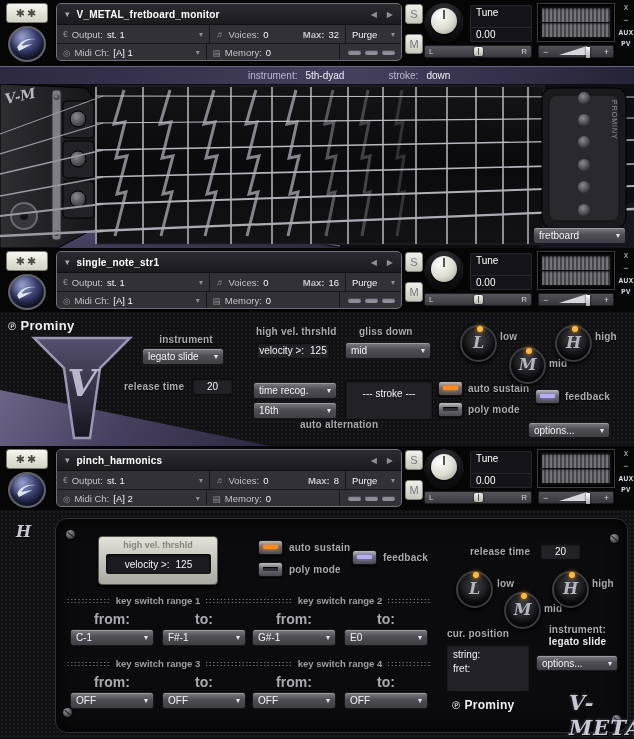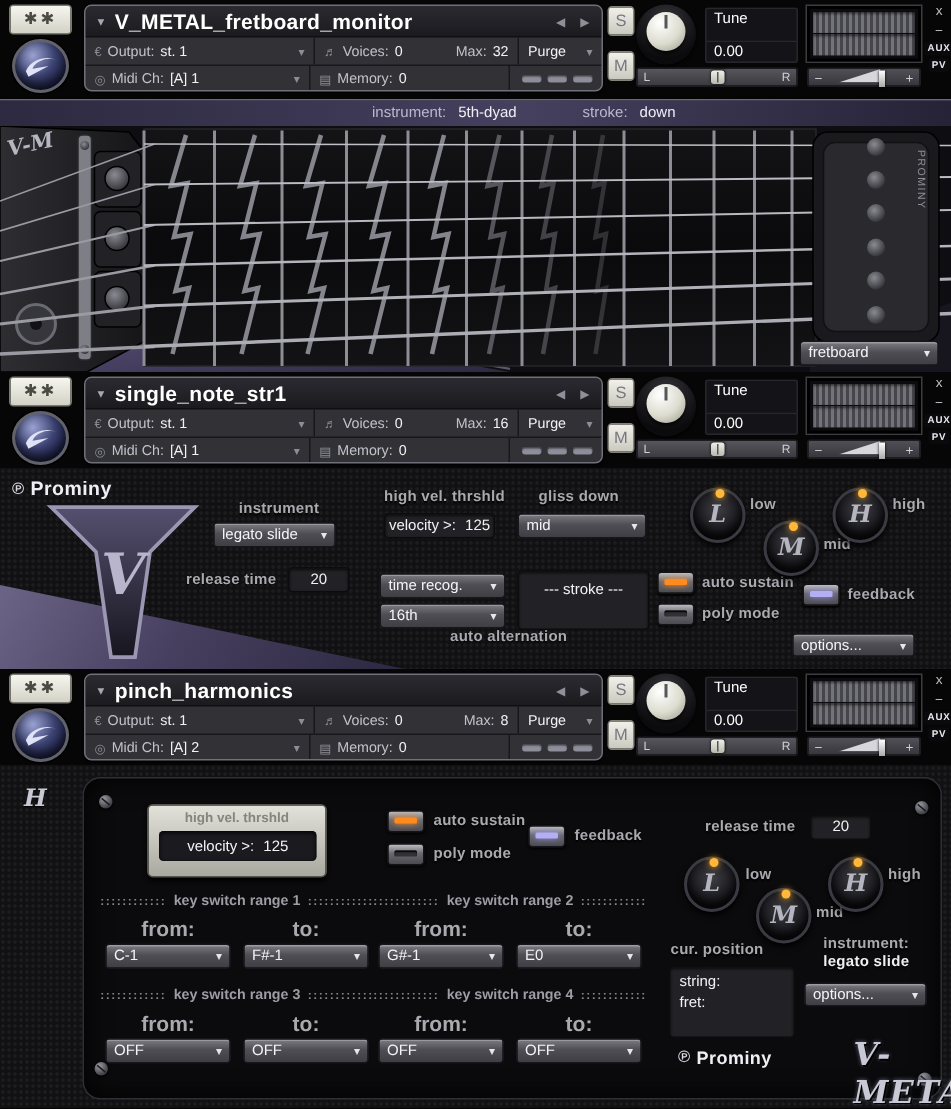--- a/index.html
+++ b/index.html
@@ -13,33 +13,33 @@
     font-size:11px;text-align:center;line-height:18px;letter-spacing:2px;cursor:pointer;}
   .plogo{position:absolute;left:8px;top:26px;width:38px;height:36px;border-radius:50%;
     background:radial-gradient(circle at 35% 28%,#9aa2d2 0%,#3d4474 45%,#14163a 90%);
     border:2px solid #62626a;box-shadow:0 0 0 1px #000,inset 0 -4px 8px rgba(0,0,0,.7);}
   .plogo svg{width:100%;height:100%;}
   .hbox{position:absolute;left:56px;top:3px;width:346px;height:58px;border:1px solid #70707a;
     border-radius:5px;background:#313136;overflow:hidden;box-shadow:0 1px 2px #000;}
   .trow{height:21px;background:linear-gradient(#2a2a30,#1b1b1f);display:flex;align-items:center;
     gap:7px;padding:0 8px;border-bottom:1px solid #101013;}
   .tri{color:#aaab2;color:#a8a8b2;font-size:9px;cursor:pointer;}
-  .ttl{color:#fff;font-weight:bold;font-size:14px;letter-spacing:.2px;flex:1;white-space:nowrap;}
+  .ttl{color:#fff;font-weight:bold;font-size:10px;letter-spacing:.2px;flex:1;white-space:nowrap;}
   .nav{color:#8f8f99;font-size:8px;display:flex;gap:10px;}
   .nav span{cursor:pointer;}
   .hrow{height:18px;display:flex;align-items:center;font-size:9.5px;color:#c2c2ca;}
   .hrow+.hrow{border-top:1px solid #18181c;}
   .hcell{display:flex;align-items:center;gap:4px;padding:0 6px;height:100%;}
   .hc1{width:153px;border-right:1px solid #18181c;}
   .hc2{width:136px;border-right:1px solid #18181c;}
   .hc3{flex:1;}
   .hic{color:#8d8d97;font-size:8.5px;}
   .hval{color:#f2f2f6;}
   .ddar{color:#8d8d97;font-size:8px;margin-left:auto;}
-  .spread{margin-left:auto;}
+  .spread{margin-left:auto;font-weight:bold;}
   .ledbars{display:flex;gap:4px;margin-left:2px;}
   .ledbar{width:13px;height:5px;border-radius:2px;background:#8e8e9a;
     box-shadow:inset 0 1px 1px rgba(0,0,0,.55);}
   .sbtn{position:absolute;left:405px;width:18px;height:20px;border-radius:3px;cursor:pointer;
     background:linear-gradient(#f1f1ea,#c9c9bf);border:1px solid #83837b;color:#77777f;
     font-size:11px;text-align:center;line-height:18px;}
   .sbtn.s{top:4px}.sbtn.m{top:34px}
   .kbez{position:absolute;left:424px;top:3px;width:40px;height:40px;border-radius:50%;cursor:pointer;
     background:radial-gradient(circle at 50% 30%,#3a3a40,#0b0b0d 70%);box-shadow:0 1px 2px #000;}
   .kface{position:absolute;left:7px;top:5px;width:26px;height:26px;border-radius:50%;

